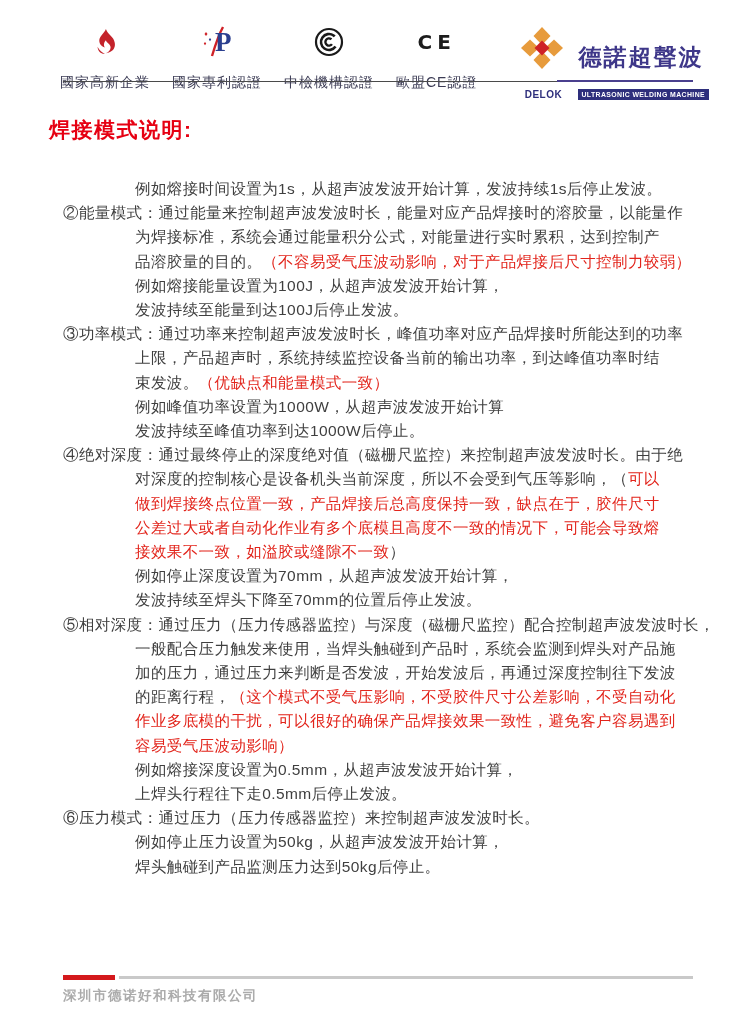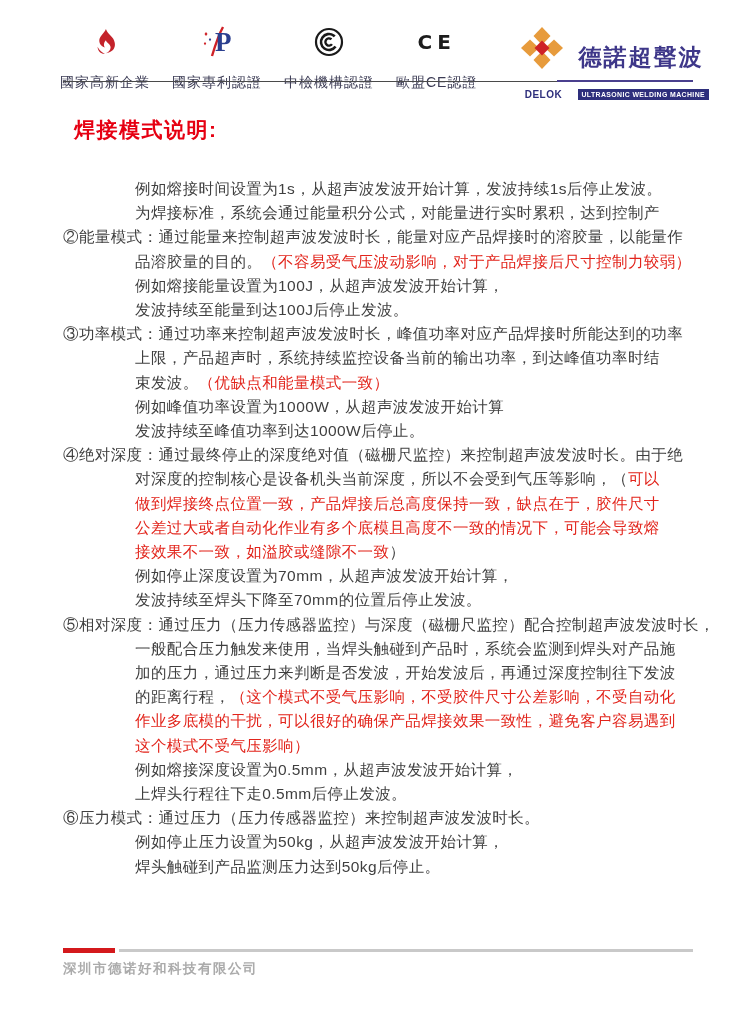--- a/index.html
+++ b/index.html
@@ -25,31 +25,31 @@
   .hr-left{position:absolute;left:63px;top:81px;width:494px;height:1px;background:var(--divider-dark);}
   .hr-right{position:absolute;left:557px;top:80px;width:136px;height:2px;background:var(--divider-purple);}
 
   .logo{position:absolute;right:41px;top:26px;display:grid;grid-template-columns:46px auto;grid-template-rows:auto auto;column-gap:2px;row-gap:1px;align-items:end;gap:12px;}
   .logo .pinwheel{grid-row:1;grid-column:1;}
   .brand-cn{grid-row:1;grid-column:2;font-size:23px;font-weight:bold;color:var(--brand-indigo);letter-spacing:2px;white-space:nowrap;line-height:1.1;}
   .brand-en{grid-row:2;grid-column:1;font-size:10px;font-weight:800;color:var(--brand-bar);text-align:center;letter-spacing:0.5px;margin-top:7px;}
   .tagline-bar{grid-row:2;grid-column:2;background:var(--brand-bar);color:#ffffff;font-size:6.9px;font-weight:bold;letter-spacing:0.4px;padding:2px 4px 2px 3px;white-space:nowrap;}
 
   
-  .title{margin:34px 0 0 74px;font-size:21px;font-weight:bold;color:var(--title-red);letter-spacing:1.5px;}
+  .title{margin:34px 0 0 49px;font-size:21px;font-weight:bold;color:var(--title-red);letter-spacing:1.5px;}
 
   
   .modes{margin:33px 0 0 63px;font-size:15.5px;letter-spacing:0.4px;line-height:24.2px;color:var(--ink);}
   .line{white-space:nowrap;}
   .indent{margin-left:72px;}
   .c-black{color:var(--ink);}
   .c-red{color:var(--red);}
 
   
-  .footer{position:absolute;left:63px;top:948px;width:630px;}
+  .footer{position:absolute;left:63px;top:975px;width:630px;}
   .footer-bars{display:flex;align-items:center;gap:4px;}
   .bar-red{width:52px;height:5px;background:var(--footer-bar-red);}
   .bar-gray{flex:1;height:3px;background:var(--footer-bar-gray);}
   .company{margin-top:7px;font-size:13.5px;font-weight:bold;color:var(--footer-gray);letter-spacing:1.5px;}
 </style>
 </head>
 <body>
 
 <div class="page">
 
@@ -119,22 +119,22 @@
     <div class="hr-right"></div>
   </div>
 
   <div class="title">焊接模式说明:</div>
 
   <div class="modes">
       <div class="mode">
         <div class="line indent"><span class="c-black">例如熔接时间设置为1s，从超声波发波开始计算，发波持续1s后停止发波。</span></div>
       </div>
       <div class="mode">
+        <div class="line"><span class="c-black">②能量模式：通过能量来控制超声波发波时长，能量对应产品焊接时的溶胶量，以能量作</span></div>
         <div class="line indent"><span class="c-black">为焊接标准，系统会通过能量积分公式，对能量进行实时累积，达到控制产</span></div>
-        <div class="line"><span class="c-black">②能量模式：通过能量来控制超声波发波时长，能量对应产品焊接时的溶胶量，以能量作</span></div>
         <div class="line indent"><span class="c-black">品溶胶量的目的。</span><span class="c-red">（不容易受气压波动影响，对于产品焊接后尺寸控制力较弱）</span></div>
         <div class="line indent"><span class="c-black">例如熔接能量设置为100J，从超声波发波开始计算，</span></div>
         <div class="line indent"><span class="c-black">发波持续至能量到达100J后停止发波。</span></div>
       </div>
       <div class="mode">
         <div class="line"><span class="c-black">③功率模式：通过功率来控制超声波发波时长，峰值功率对应产品焊接时所能达到的功率</span></div>
         <div class="line indent"><span class="c-black">上限，产品超声时，系统持续监控设备当前的输出功率，到达峰值功率时结</span></div>
         <div class="line indent"><span class="c-black">束发波。</span><span class="c-red">（优缺点和能量模式一致）</span></div>
         <div class="line indent"><span class="c-black">例如峰值功率设置为1000W，从超声波发波开始计算</span></div>
         <div class="line indent"><span class="c-black">发波持续至峰值功率到达1000W后停止。</span></div>
@@ -147,21 +147,21 @@
         <div class="line indent"><span class="c-red">接效果不一致，如溢胶或缝隙不一致</span><span class="c-black">）</span></div>
         <div class="line indent"><span class="c-black">例如停止深度设置为70mm，从超声波发波开始计算，</span></div>
         <div class="line indent"><span class="c-black">发波持续至焊头下降至70mm的位置后停止发波。</span></div>
       </div>
       <div class="mode">
         <div class="line"><span class="c-black">⑤相对深度：通过压力（压力传感器监控）与深度（磁栅尺监控）配合控制超声波发波时长，</span></div>
         <div class="line indent"><span class="c-black">一般配合压力触发来使用，当焊头触碰到产品时，系统会监测到焊头对产品施</span></div>
         <div class="line indent"><span class="c-black">加的压力，通过压力来判断是否发波，开始发波后，再通过深度控制往下发波</span></div>
         <div class="line indent"><span class="c-black">的距离行程，</span><span class="c-red">（这个模式不受气压影响，不受胶件尺寸公差影响，不受自动化</span></div>
         <div class="line indent"><span class="c-red">作业多底模的干扰，可以很好的确保产品焊接效果一致性，避免客户容易遇到</span></div>
-        <div class="line indent"><span class="c-red">这个模式不受气压影响）</span></div>
+        <div class="line indent"><span class="c-red">容易受气压波动影响）</span></div>
         <div class="line indent"><span class="c-black">例如熔接深度设置为0.5mm，从超声波发波开始计算，</span></div>
         <div class="line indent"><span class="c-black">上焊头行程往下走0.5mm后停止发波。</span></div>
       </div>
       <div class="mode">
         <div class="line"><span class="c-black">⑥压力模式：通过压力（压力传感器监控）来控制超声波发波时长。</span></div>
         <div class="line indent"><span class="c-black">例如停止压力设置为50kg，从超声波发波开始计算，</span></div>
         <div class="line indent"><span class="c-black">焊头触碰到产品监测压力达到50kg后停止。</span></div>
       </div>
     </div>
 

